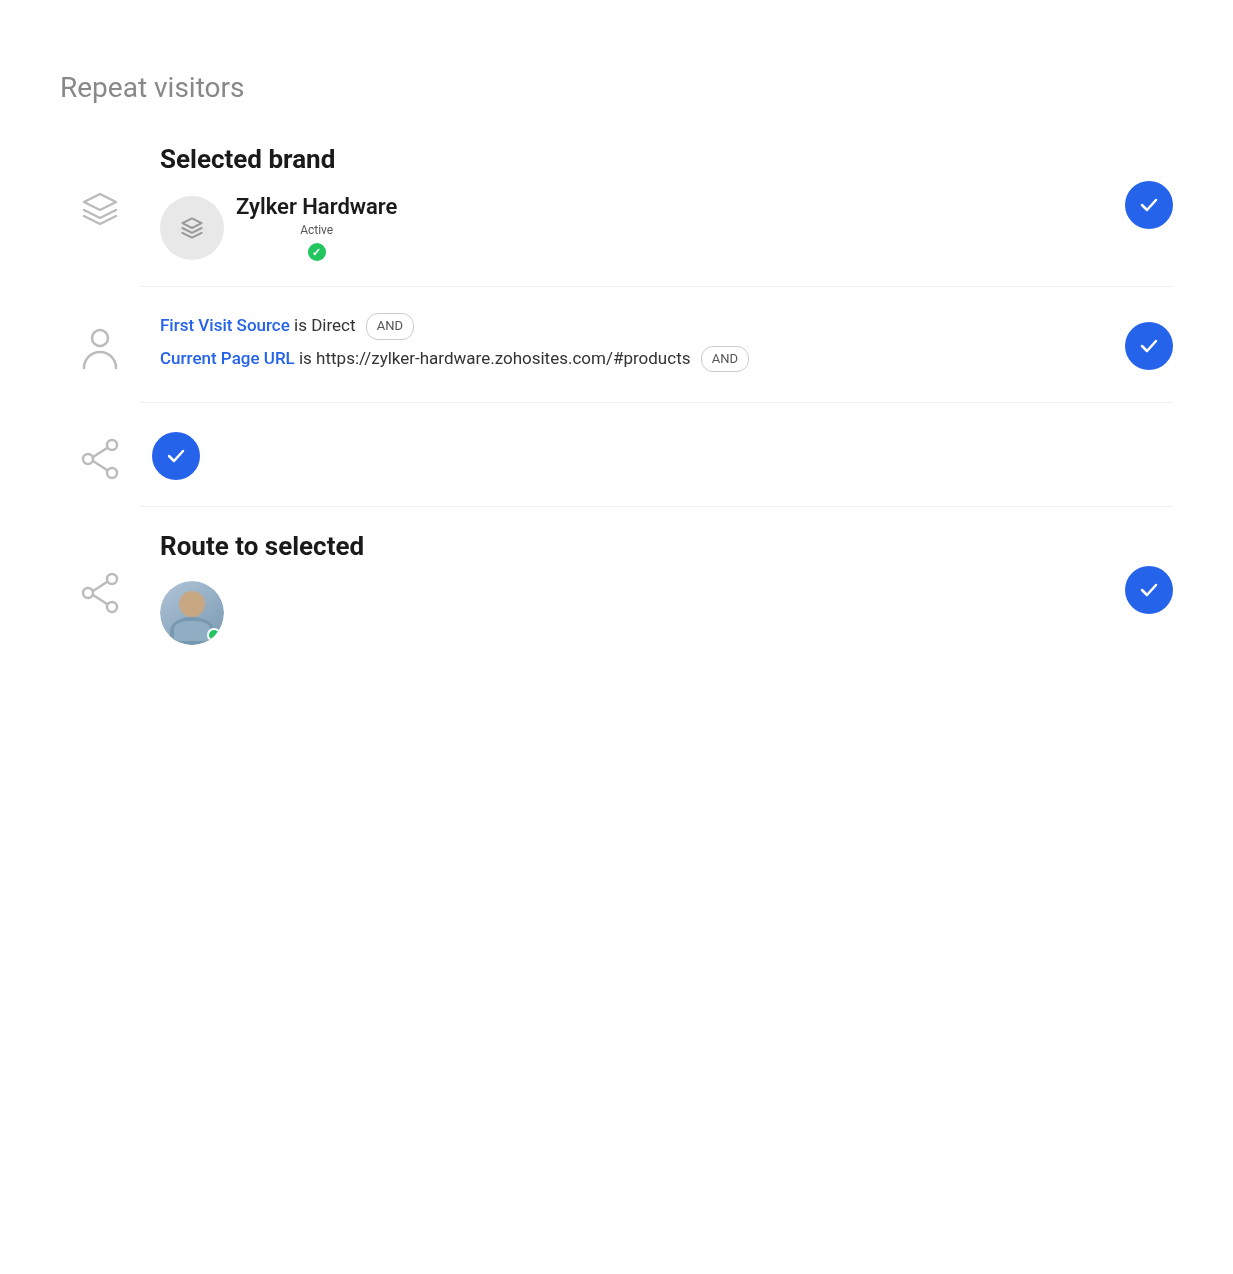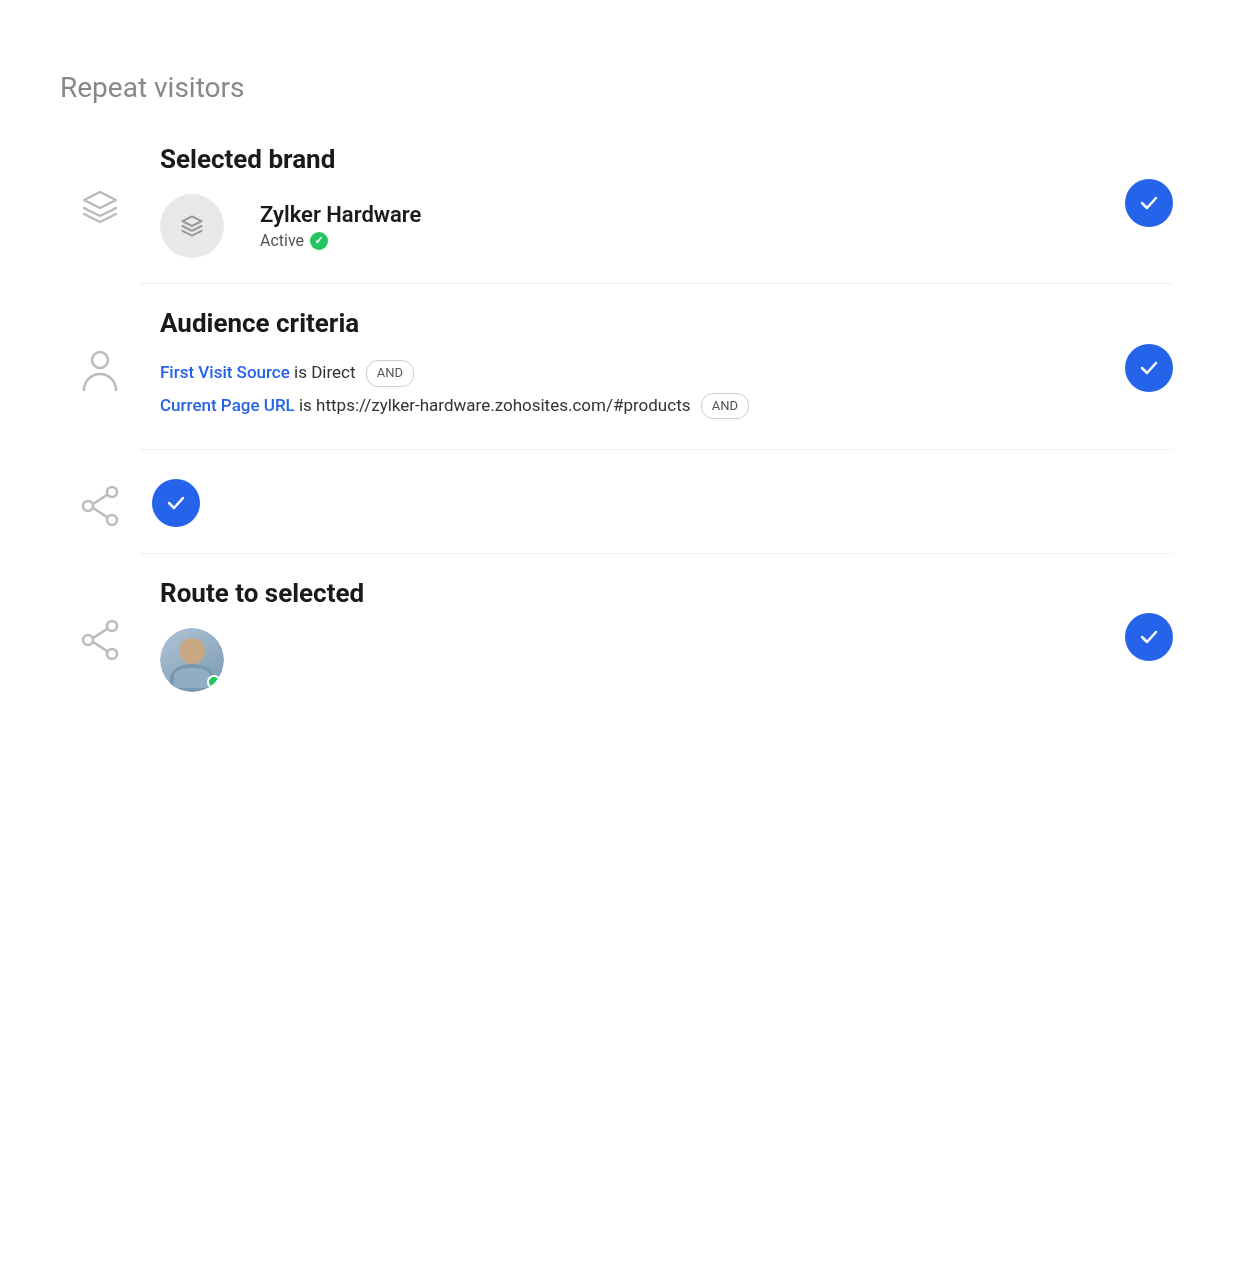--- a/index.html
+++ b/index.html
@@ -74,21 +74,21 @@
       font-size: 26px;
       font-weight: 700;
       color: #1a1a1a;
       margin-bottom: 20px;
     }
 
     
     .brand-row {
       display: flex;
       align-items: center;
-      gap: 36px;
+      gap: 12px;
     }
 
     .brand-avatar {
       width: 64px;
       height: 64px;
       background: #e8e8e8;
       border-radius: 50%;
       display: flex;
       align-items: center;
       justify-content: center;
@@ -103,23 +103,24 @@
     .brand-name {
       font-size: 22px;
       font-weight: 600;
       color: #1a1a1a;
     }
 
     .brand-status {
       display: flex;
       align-items: center;
       gap: 6px;
-      font-size: 16px;
+      font-size: 12px;
       color: #555;
       margin-top: 4px;
+      flex-direction: column;
     }
 
     .status-dot-green {
       width: 18px;
       height: 18px;
       background: #22c55e;
       border-radius: 50%;
       display: flex;
       align-items: center;
       justify-content: center;
@@ -247,21 +248,20 @@
 
 <div class="section">
   <div class="section-icon icon-person">
     <svg width="40" height="46" viewBox="0 0 40 46" fill="none" xmlns="http://www.w3.org/2000/svg">
       <circle cx="20" cy="12" r="8" stroke="#bbb" stroke-width="2.5" fill="none"></circle>
       <path d="M4 42c0-8.837 7.163-16 16-16s16 7.163 16 16" stroke="#bbb" stroke-width="2.5" stroke-linecap="round" fill="none"></path>
     </svg>
   </div>
 
   <div class="section-content">
-    <h2 class="section-title">Audience criteria</h2>
 
     <div class="criteria-line">
       <span class="criteria-link">First Visit Source</span>
       <span> is Direct</span>
       <span class="and-badge">AND</span>
     </div>
 
     <div class="criteria-line">
       <span class="criteria-link">Current Page URL</span>
       <span> is https://zylker-hardware.zohosites.com/#products</span>

